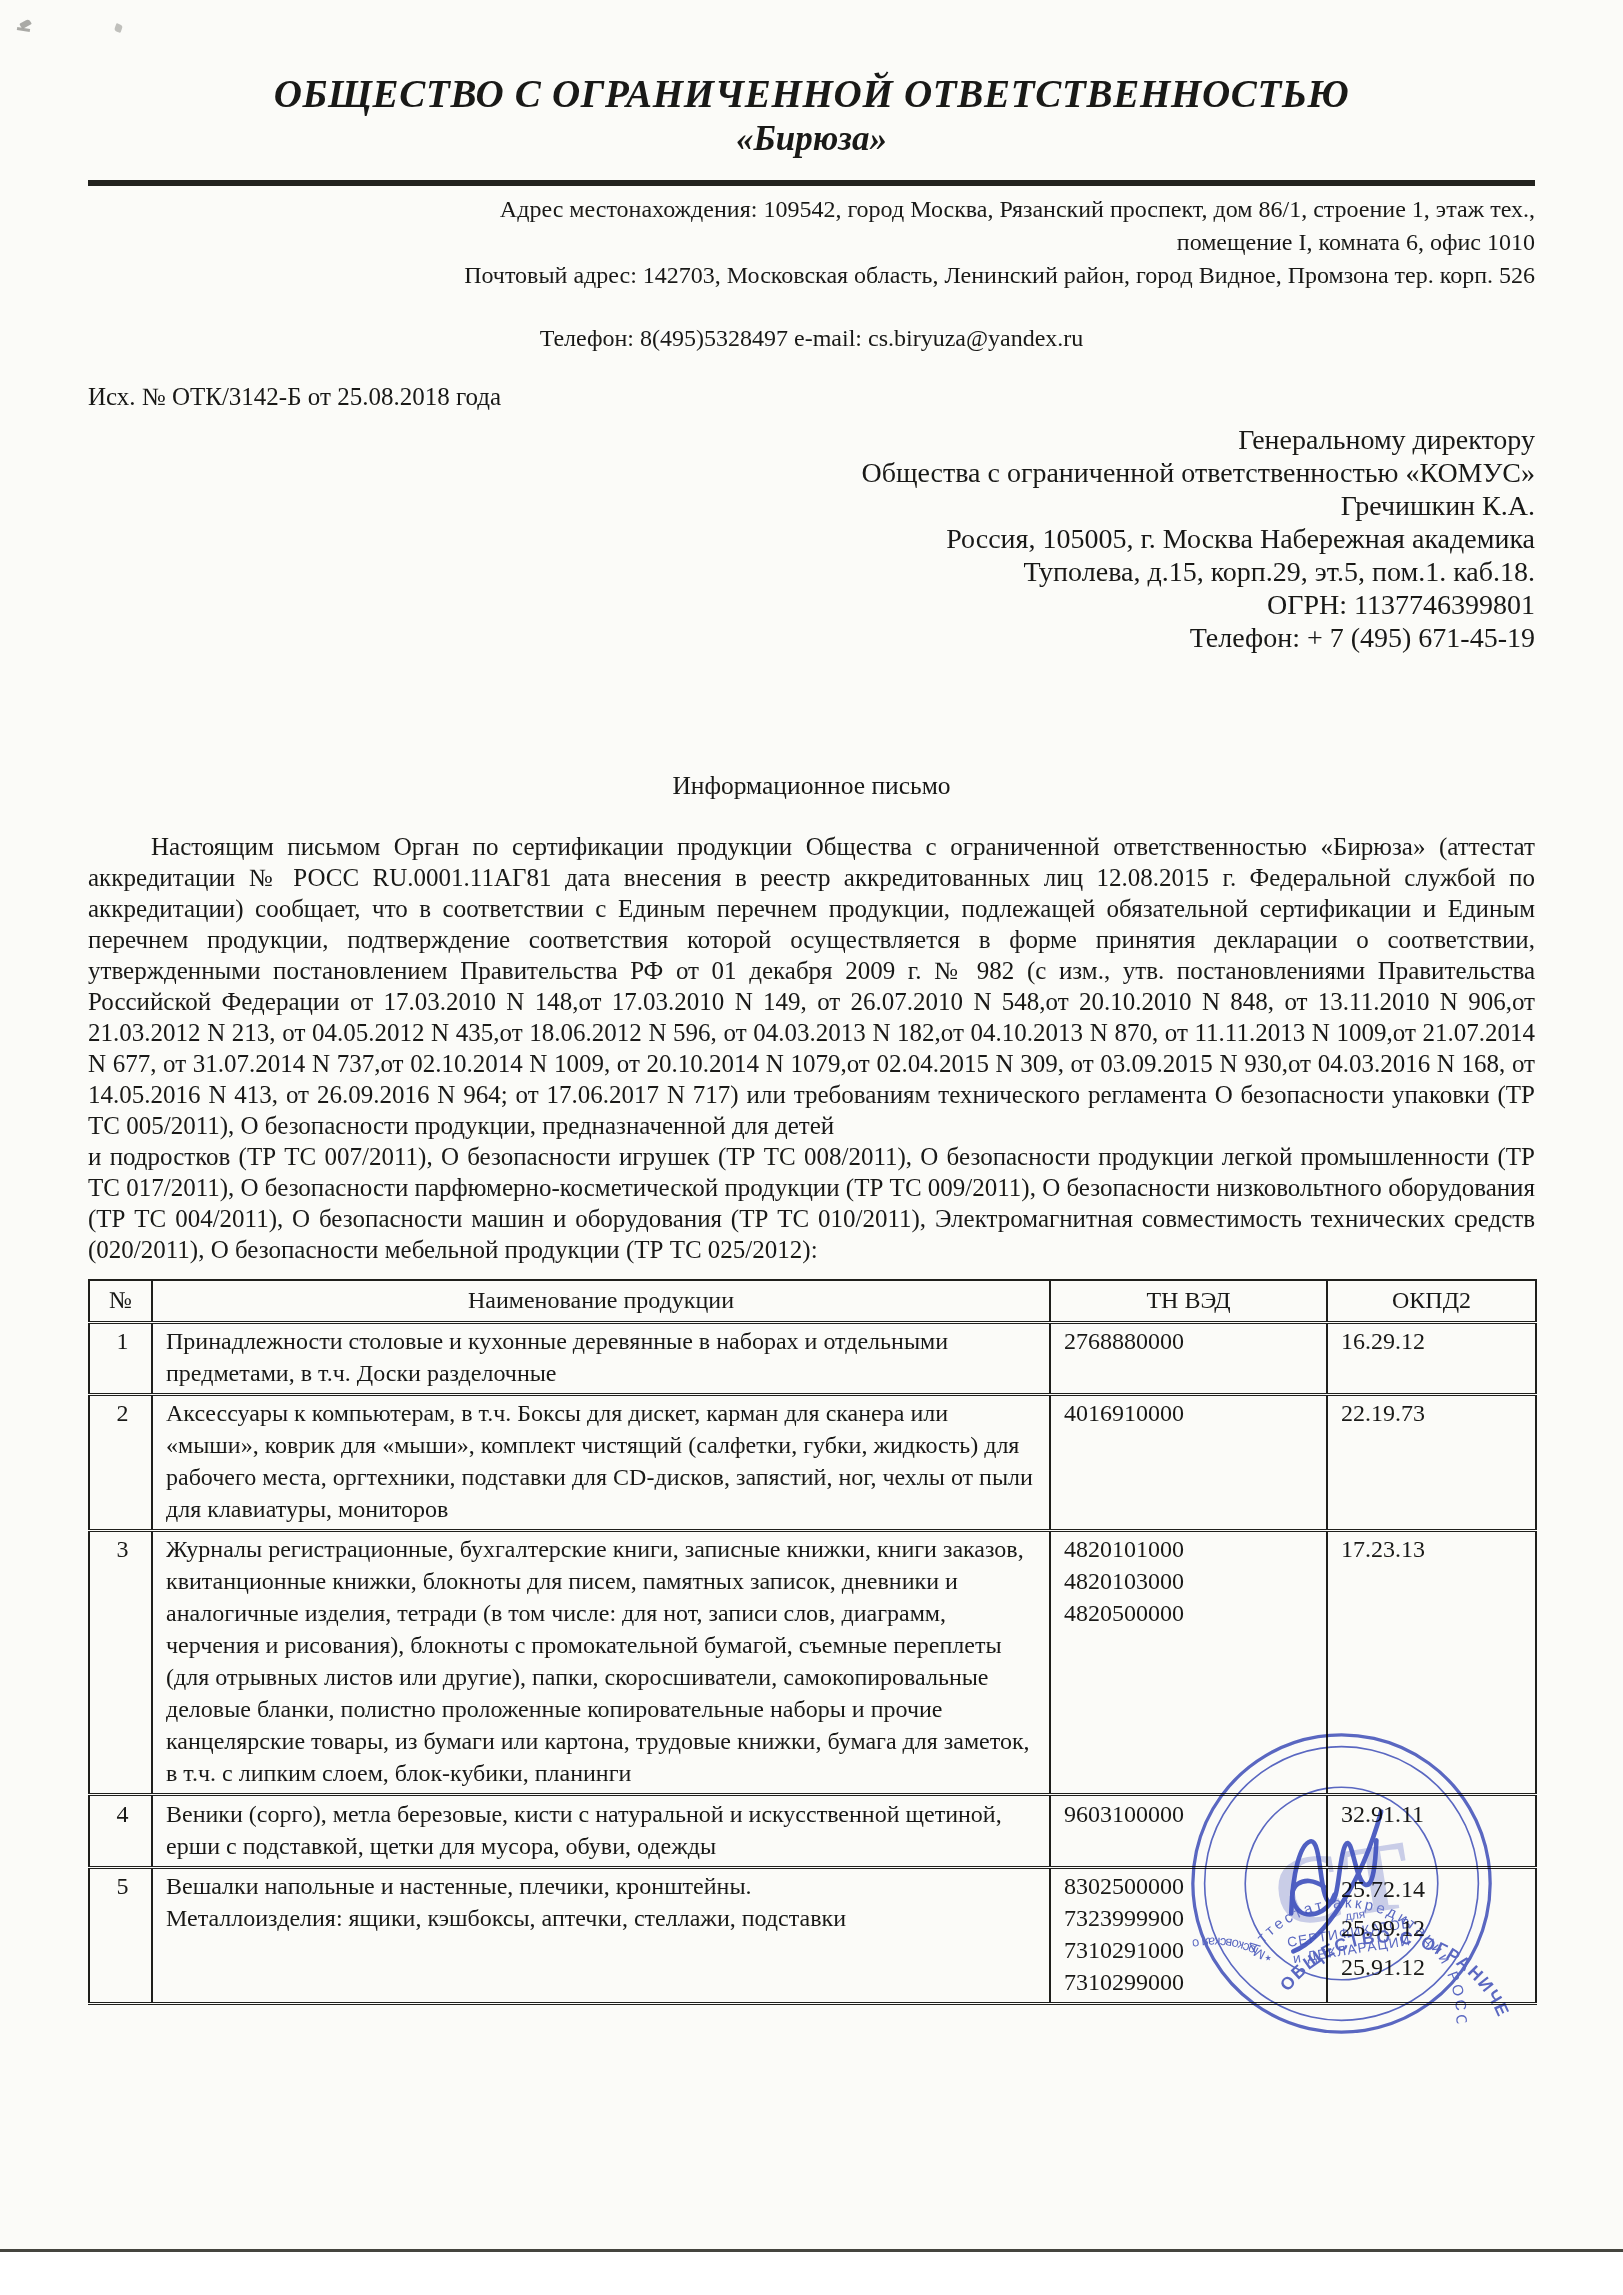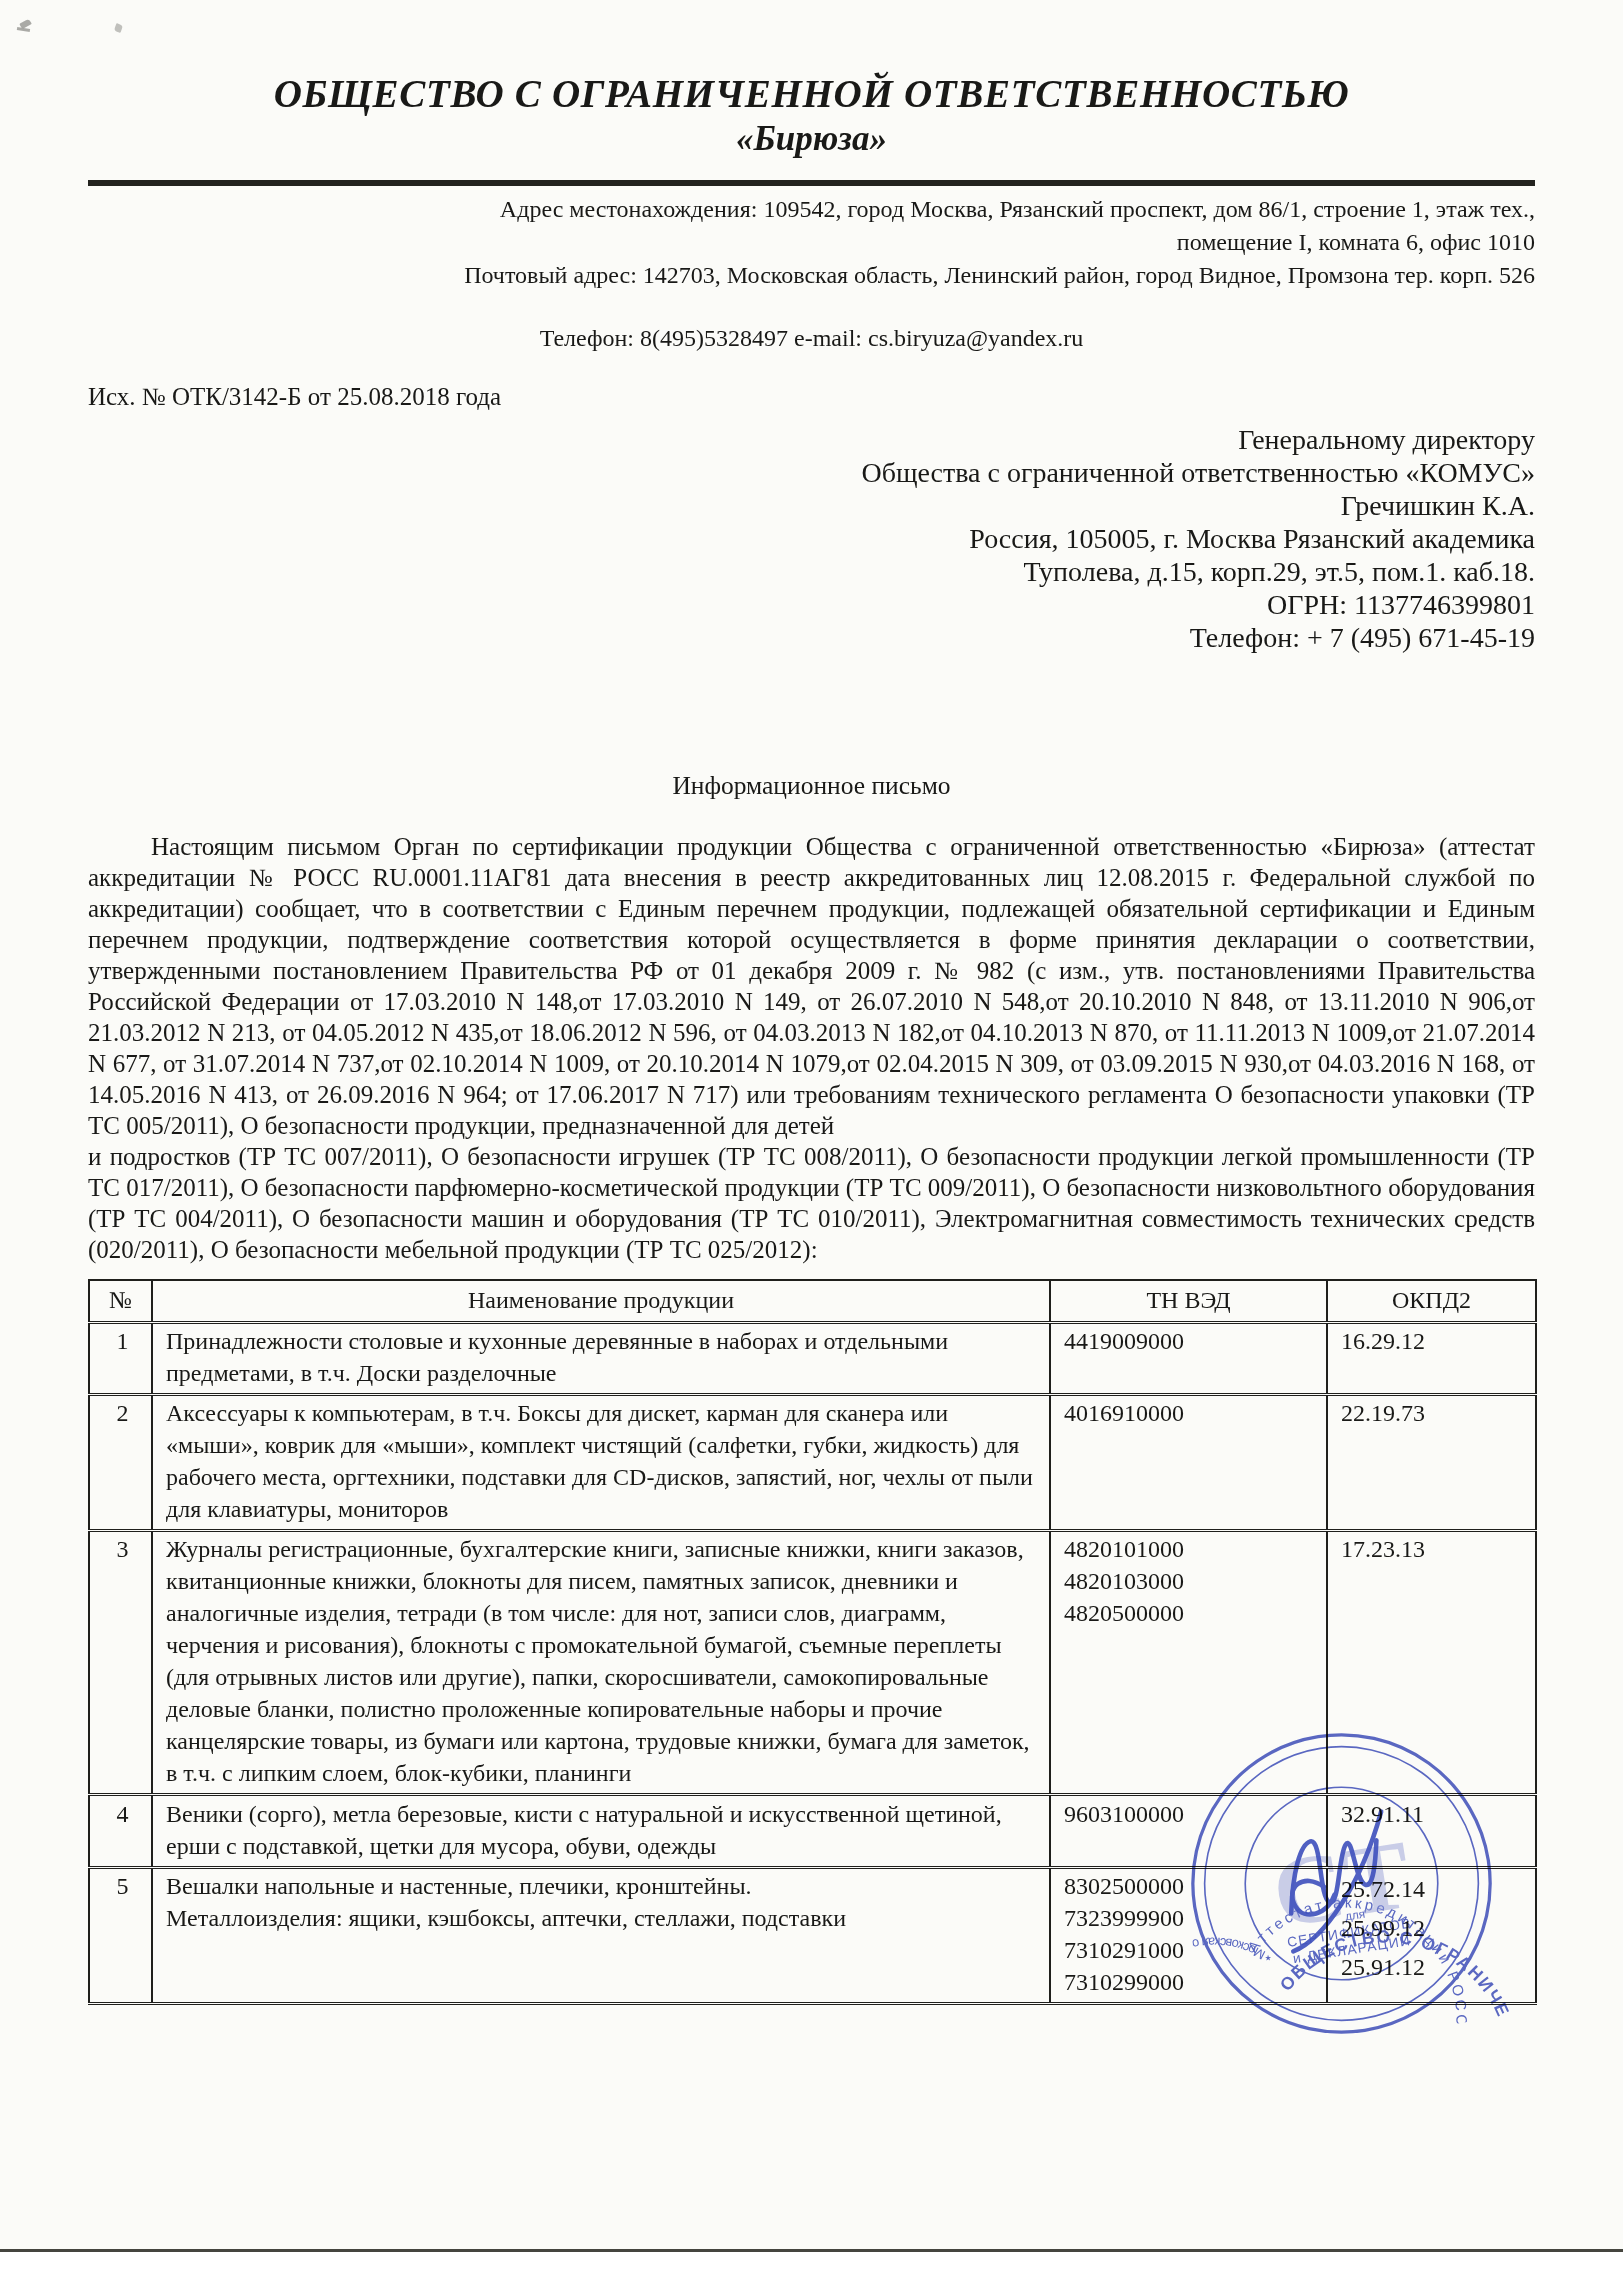--- a/index.html
+++ b/index.html
@@ -116,21 +116,21 @@
     <div class="req-block">
       <div>Телефон: 8(495)5328497 e-mail: cs.biryuza@yandex.ru</div>
     </div>
 
     <div class="ref-line">Исх. № ОТК/3142-Б от 25.08.2018 года</div>
 
     <div class="recipient">
       <div>Генеральному директору</div>
       <div>Общества с ограниченной ответственностью «КОМУС»</div>
       <div>Гречишкин К.А.</div>
-      <div>Россия, 105005, г. Москва Рязанский академика</div>
+      <div>Россия, 105005, г. Москва Набережная академика</div>
       <div>Туполева, д.15, корп.29, эт.5, пом.1. каб.18.</div>
       <div>ОГРН: 1137746399801</div>
       <div>Телефон: + 7 (495) 671-45-19</div>
     </div>
 
     <div class="letter-title">Информационное письмо</div>
 
     <p class="body-par par1">Настоящим письмом Орган по сертификации продукции Общества с ограниченной ответственностью «Бирюза» (аттестат аккредитации № РОСС RU.0001.11АГ81 дата внесения в реестр аккредитованных лиц  12.08.2015 г. Федеральной службой по аккредитации) сообщает, что в соответствии с Единым перечнем продукции, подлежащей обязательной сертификации и Единым перечнем продукции, подтверждение соответствия которой осуществляется в форме принятия декларации о соответствии, утвержденными постановлением Правительства РФ от 01 декабря 2009 г. № 982 (с изм., утв. постановлениями Правительства Российской Федерации от 17.03.2010 N 148,от 17.03.2010 N 149, от 26.07.2010 N 548,от 20.10.2010 N 848, от 13.11.2010 N 906,от 21.03.2012 N 213, от 04.05.2012 N 435,от 18.06.2012 N 596, от 04.03.2013 N 182,от 04.10.2013 N 870, от 11.11.2013 N 1009,от 21.07.2014 N 677, от 31.07.2014 N 737,от 02.10.2014 N 1009, от 20.10.2014 N 1079,от 02.04.2015 N 309, от 03.09.2015 N 930,от 04.03.2016 N 168, от 14.05.2016 N 413, от 26.09.2016 N 964; от 17.06.2017 N 717) или требованиям технического регламента О безопасности упаковки (ТР ТС 005/2011), О безопасности продукции, предназначенной для детей</p>
     <p class="body-par par2">и подростков (ТР ТС 007/2011), О безопасности игрушек (ТР ТС 008/2011), О безопасности продукции легкой промышленности (ТР ТС 017/2011), О безопасности парфюмерно-косметической продукции (ТР ТС 009/2011), О безопасности низковольтного оборудования (ТР ТС 004/2011), О безопасности машин и оборудования (ТР ТС 010/2011), Электромагнитная совместимость технических средств (020/2011), О безопасности мебельной продукции (ТР ТС 025/2012):</p>
 
@@ -146,21 +146,21 @@
           <th>№</th>
           <th>Наименование продукции</th>
           <th>ТН ВЭД</th>
           <th>ОКПД2</th>
         </tr>
       </thead>
       <tbody>
         <tr>
           <td class="num">1</td>
           <td class="pre">Принадлежности столовые и кухонные деревянные в наборах и отдельными предметами, в т.ч. Доски разделочные</td>
-          <td class="pre">4419009000</td>
+          <td class="pre">2768880000</td>
           <td class="pre">16.29.12</td>
         </tr>
         <tr>
           <td class="num">2</td>
           <td class="pre">Аксессуары к компьютерам, в т.ч. Боксы для дискет, карман для сканера или «мыши», коврик для «мыши», комплект чистящий (салфетки, губки, жидкость) для рабочего места, оргтехники, подставки для CD-дисков, запястий, ног, чехлы от пыли для клавиатуры, мониторов</td>
           <td class="pre">4016910000</td>
           <td class="pre">22.19.73</td>
         </tr>
         <tr>
           <td class="num">3</td>

